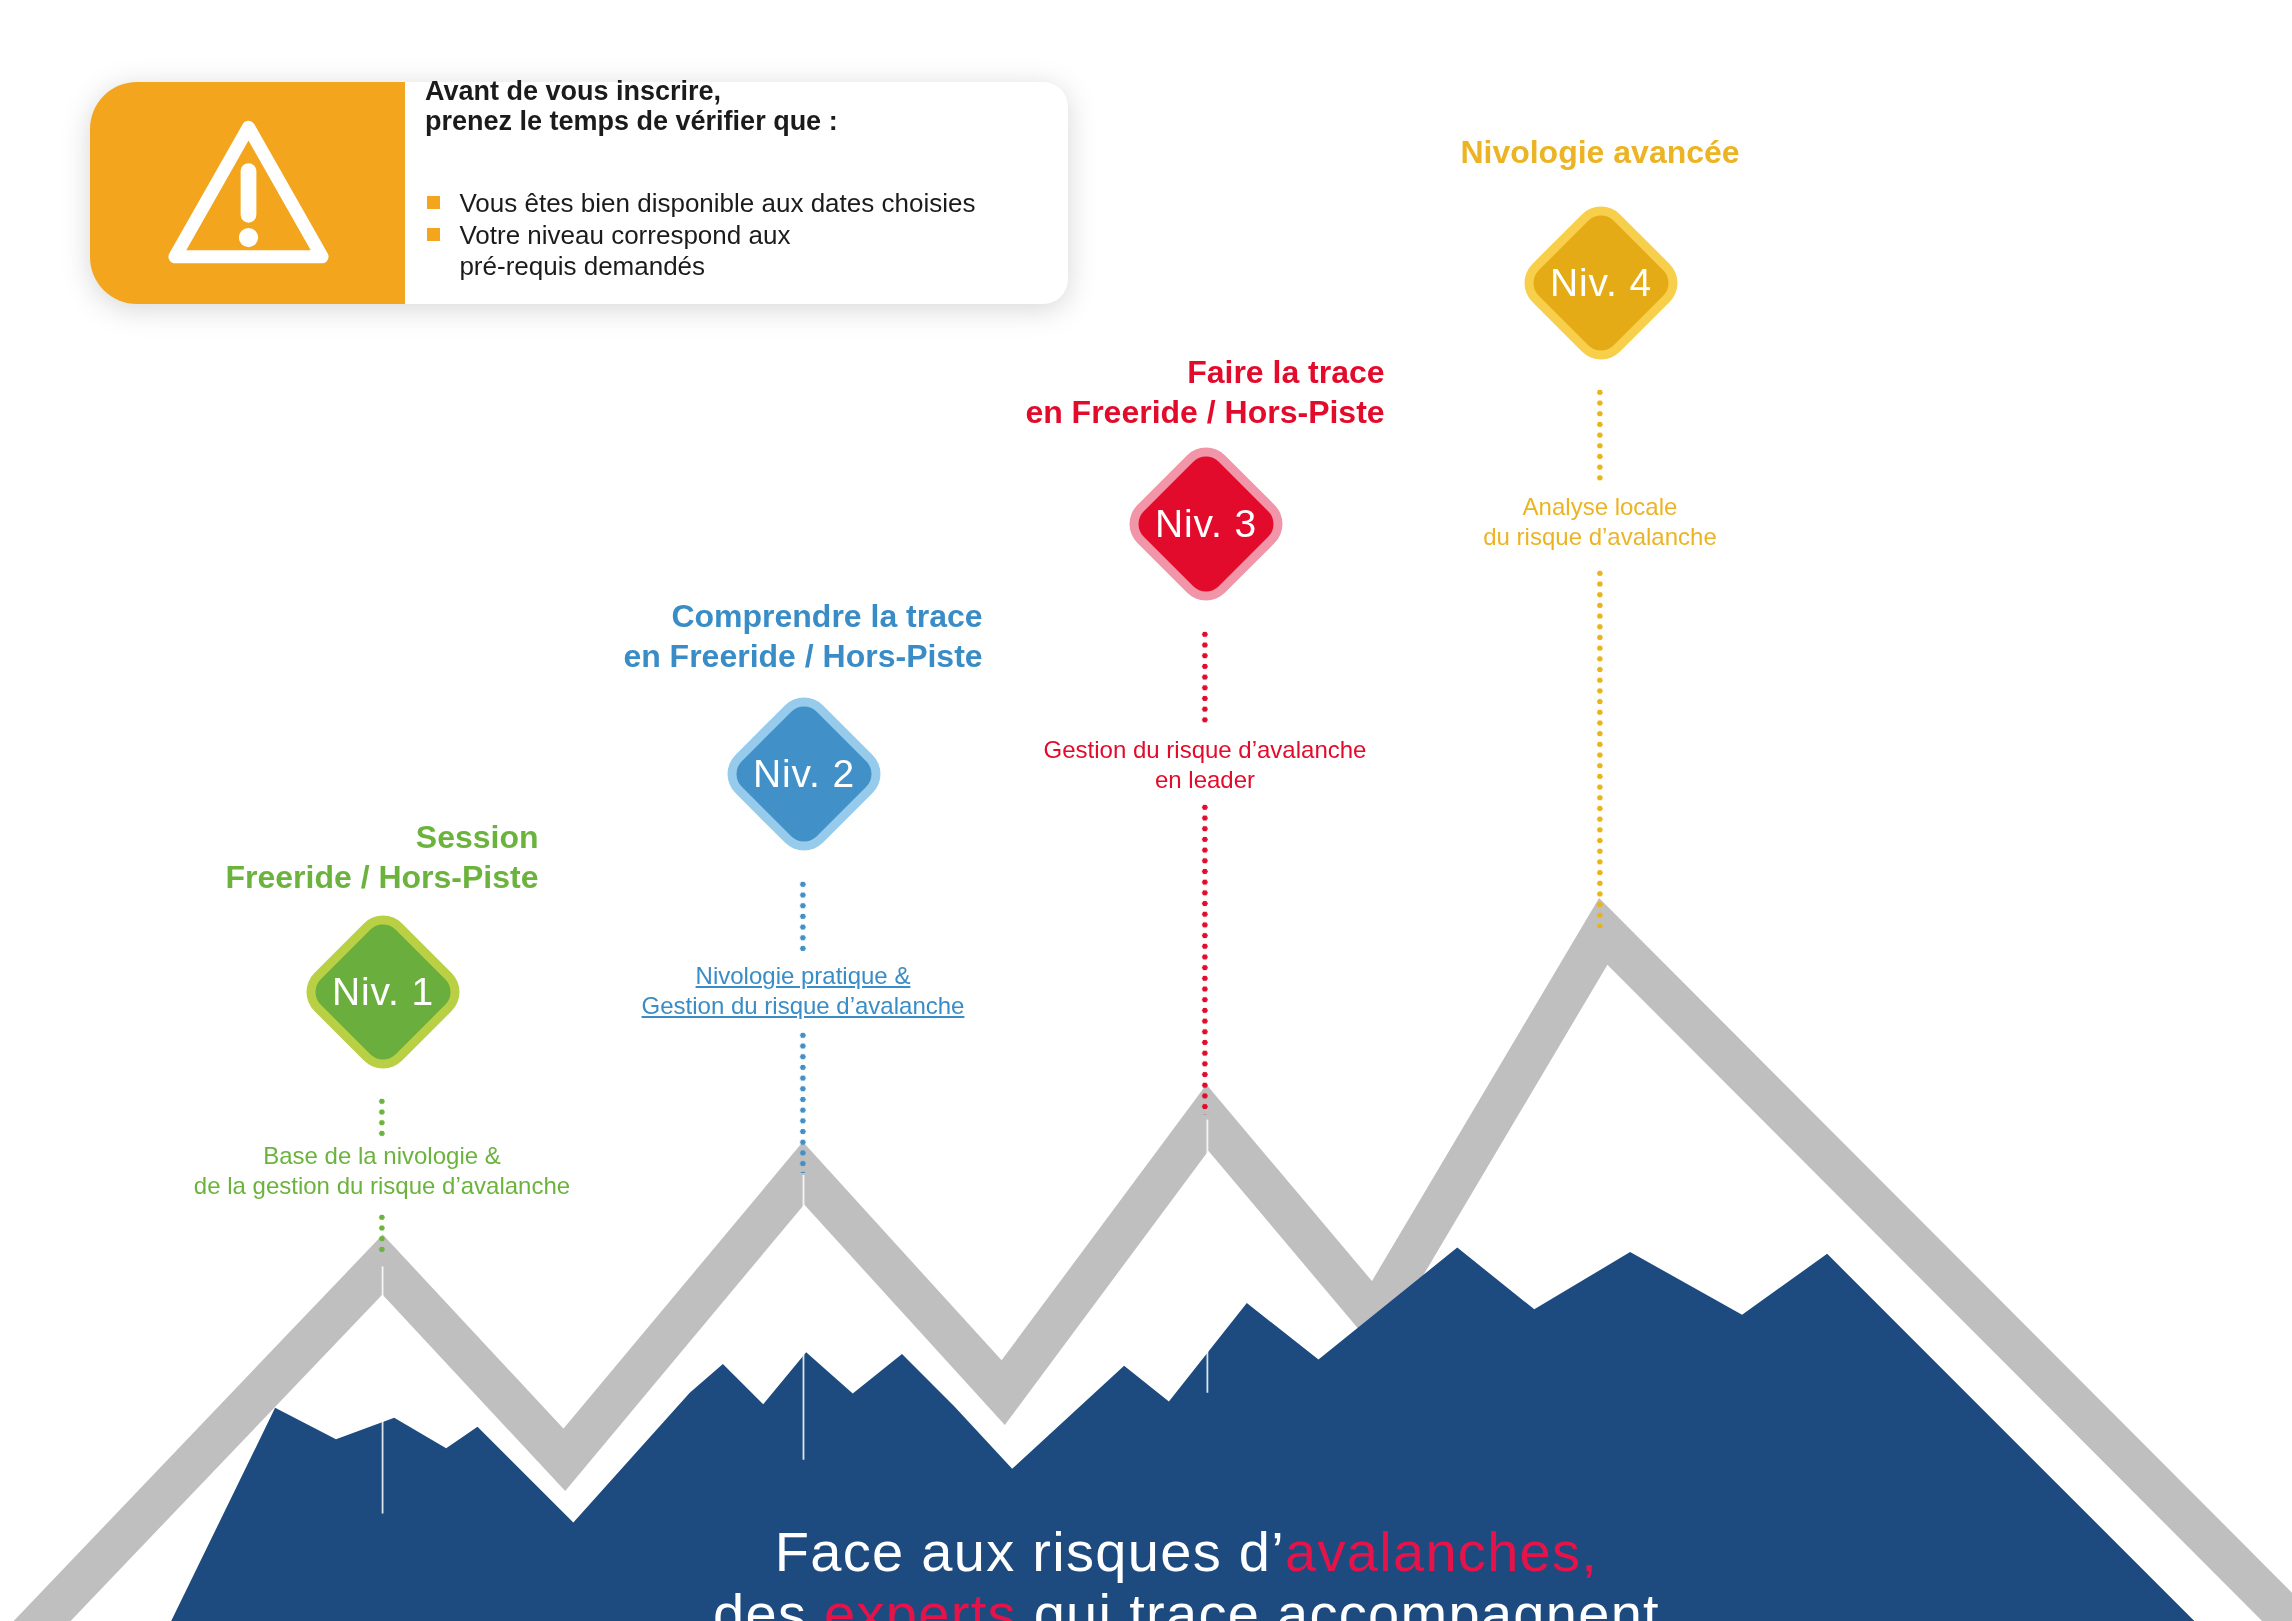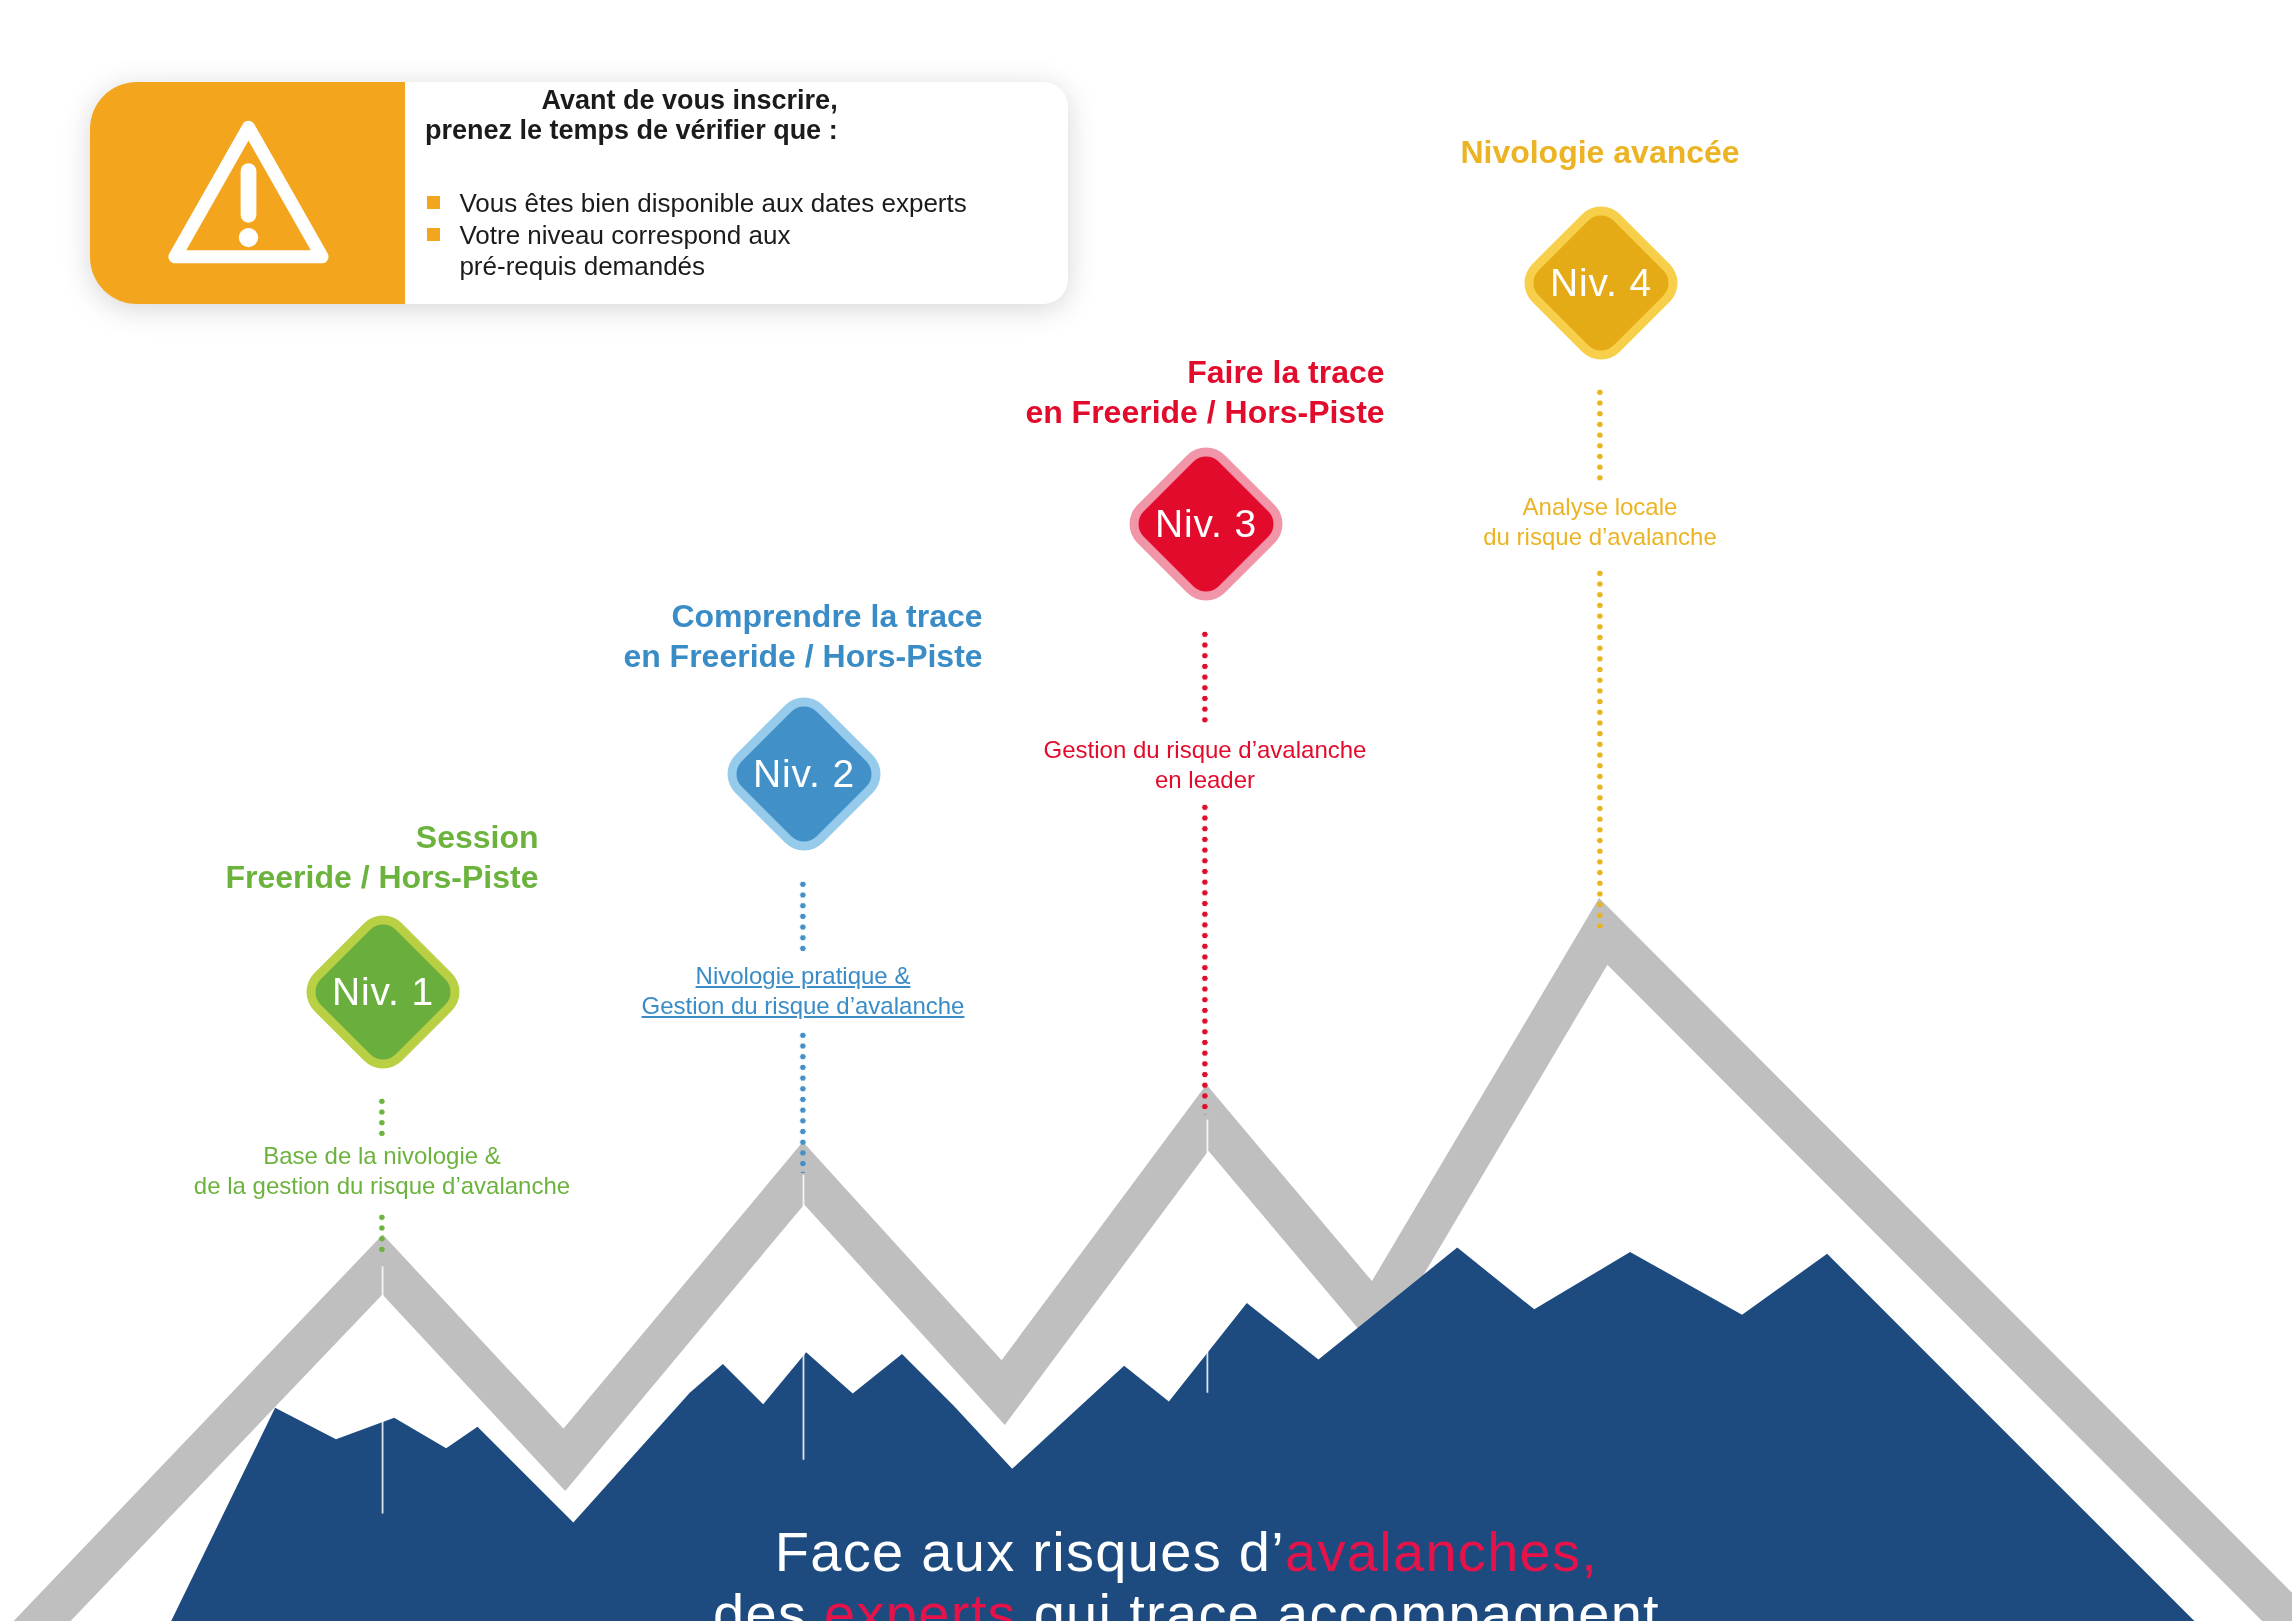--- a/index.html
+++ b/index.html
@@ -9,21 +9,21 @@
   }
 
   
   .mountain-svg{position:absolute;left:0;top:0;z-index:0;}
 
   
   .warn-wrap{position:absolute;left:0;top:0;z-index:3;filter:drop-shadow(0 5.4px 14.3px rgba(0,0,0,.16));}
   .warn-orange{position:absolute;left:90px;top:82px;width:315px;height:222px;background:#f3a51e;border-radius:47px 0 0 47px;}
   .warn-white{position:absolute;left:405px;top:82px;width:663px;height:222px;background:#ffffff;border-radius:0 25px 25px 0;}
   .warn-icon{position:absolute;left:161px;top:115px;}
-  .warn-heading{position:absolute;left:425px;top:85px;font-size:27px;line-height:30px;font-weight:bold;color:#1b1b1b;white-space:pre-line;z-index:4;text-align:right;}
+  .warn-heading{position:absolute;left:425px;top:76px;font-size:27px;line-height:30px;font-weight:bold;color:#1b1b1b;white-space:pre-line;z-index:4;}
   .warn-items{position:absolute;left:427px;top:188px;z-index:4;}
   .warn-item{display:flex;align-items:flex-start;gap:19px;margin-bottom:0.9px;}
   .warn-bullet{flex:none;width:13.4px;height:13.4px;background:#f3a51e;margin-top:8px;}
   .warn-item-text{font-size:26px;line-height:31px;color:#1b1b1b;white-space:pre-line;}
 
   
   .lvl-title{position:absolute;transform:translateX(-50%);text-align:right;font-weight:bold;
              font-size:32px;line-height:40px;white-space:pre-line;z-index:2;}
   .lvl-desc{position:absolute;transform:translateX(-50%);text-align:center;
             font-size:24px;line-height:29.6px;white-space:pre-line;z-index:2;}
@@ -104,21 +104,21 @@
       <path d="M 100 14 L 16 162 L 184 162 Z" fill="none" stroke="#ffffff" stroke-width="15" stroke-linejoin="round"></path>
       <path d="M 100 64 L 100 114" stroke="#ffffff" stroke-width="18" stroke-linecap="round"></path>
       <circle cx="100" cy="140" r="11" fill="#ffffff"></circle>
     </svg>
   </div>
   <div class="warn-heading">Avant de vous inscrire,
 prenez le temps de vérifier que :</div>
   <div class="warn-items">
     <div class="warn-item">
       <span class="warn-bullet"></span>
-      <span class="warn-item-text">Vous êtes bien disponible aux dates experts</span>
+      <span class="warn-item-text">Vous êtes bien disponible aux dates choisies</span>
     </div>
     <div class="warn-item">
       <span class="warn-bullet"></span>
       <span class="warn-item-text">Votre niveau correspond aux
 pré-requis demandés</span>
     </div>
   </div>
 
   <div class="lvl-title t-green lv1-title">Session
 Freeride / Hors-Piste</div>

